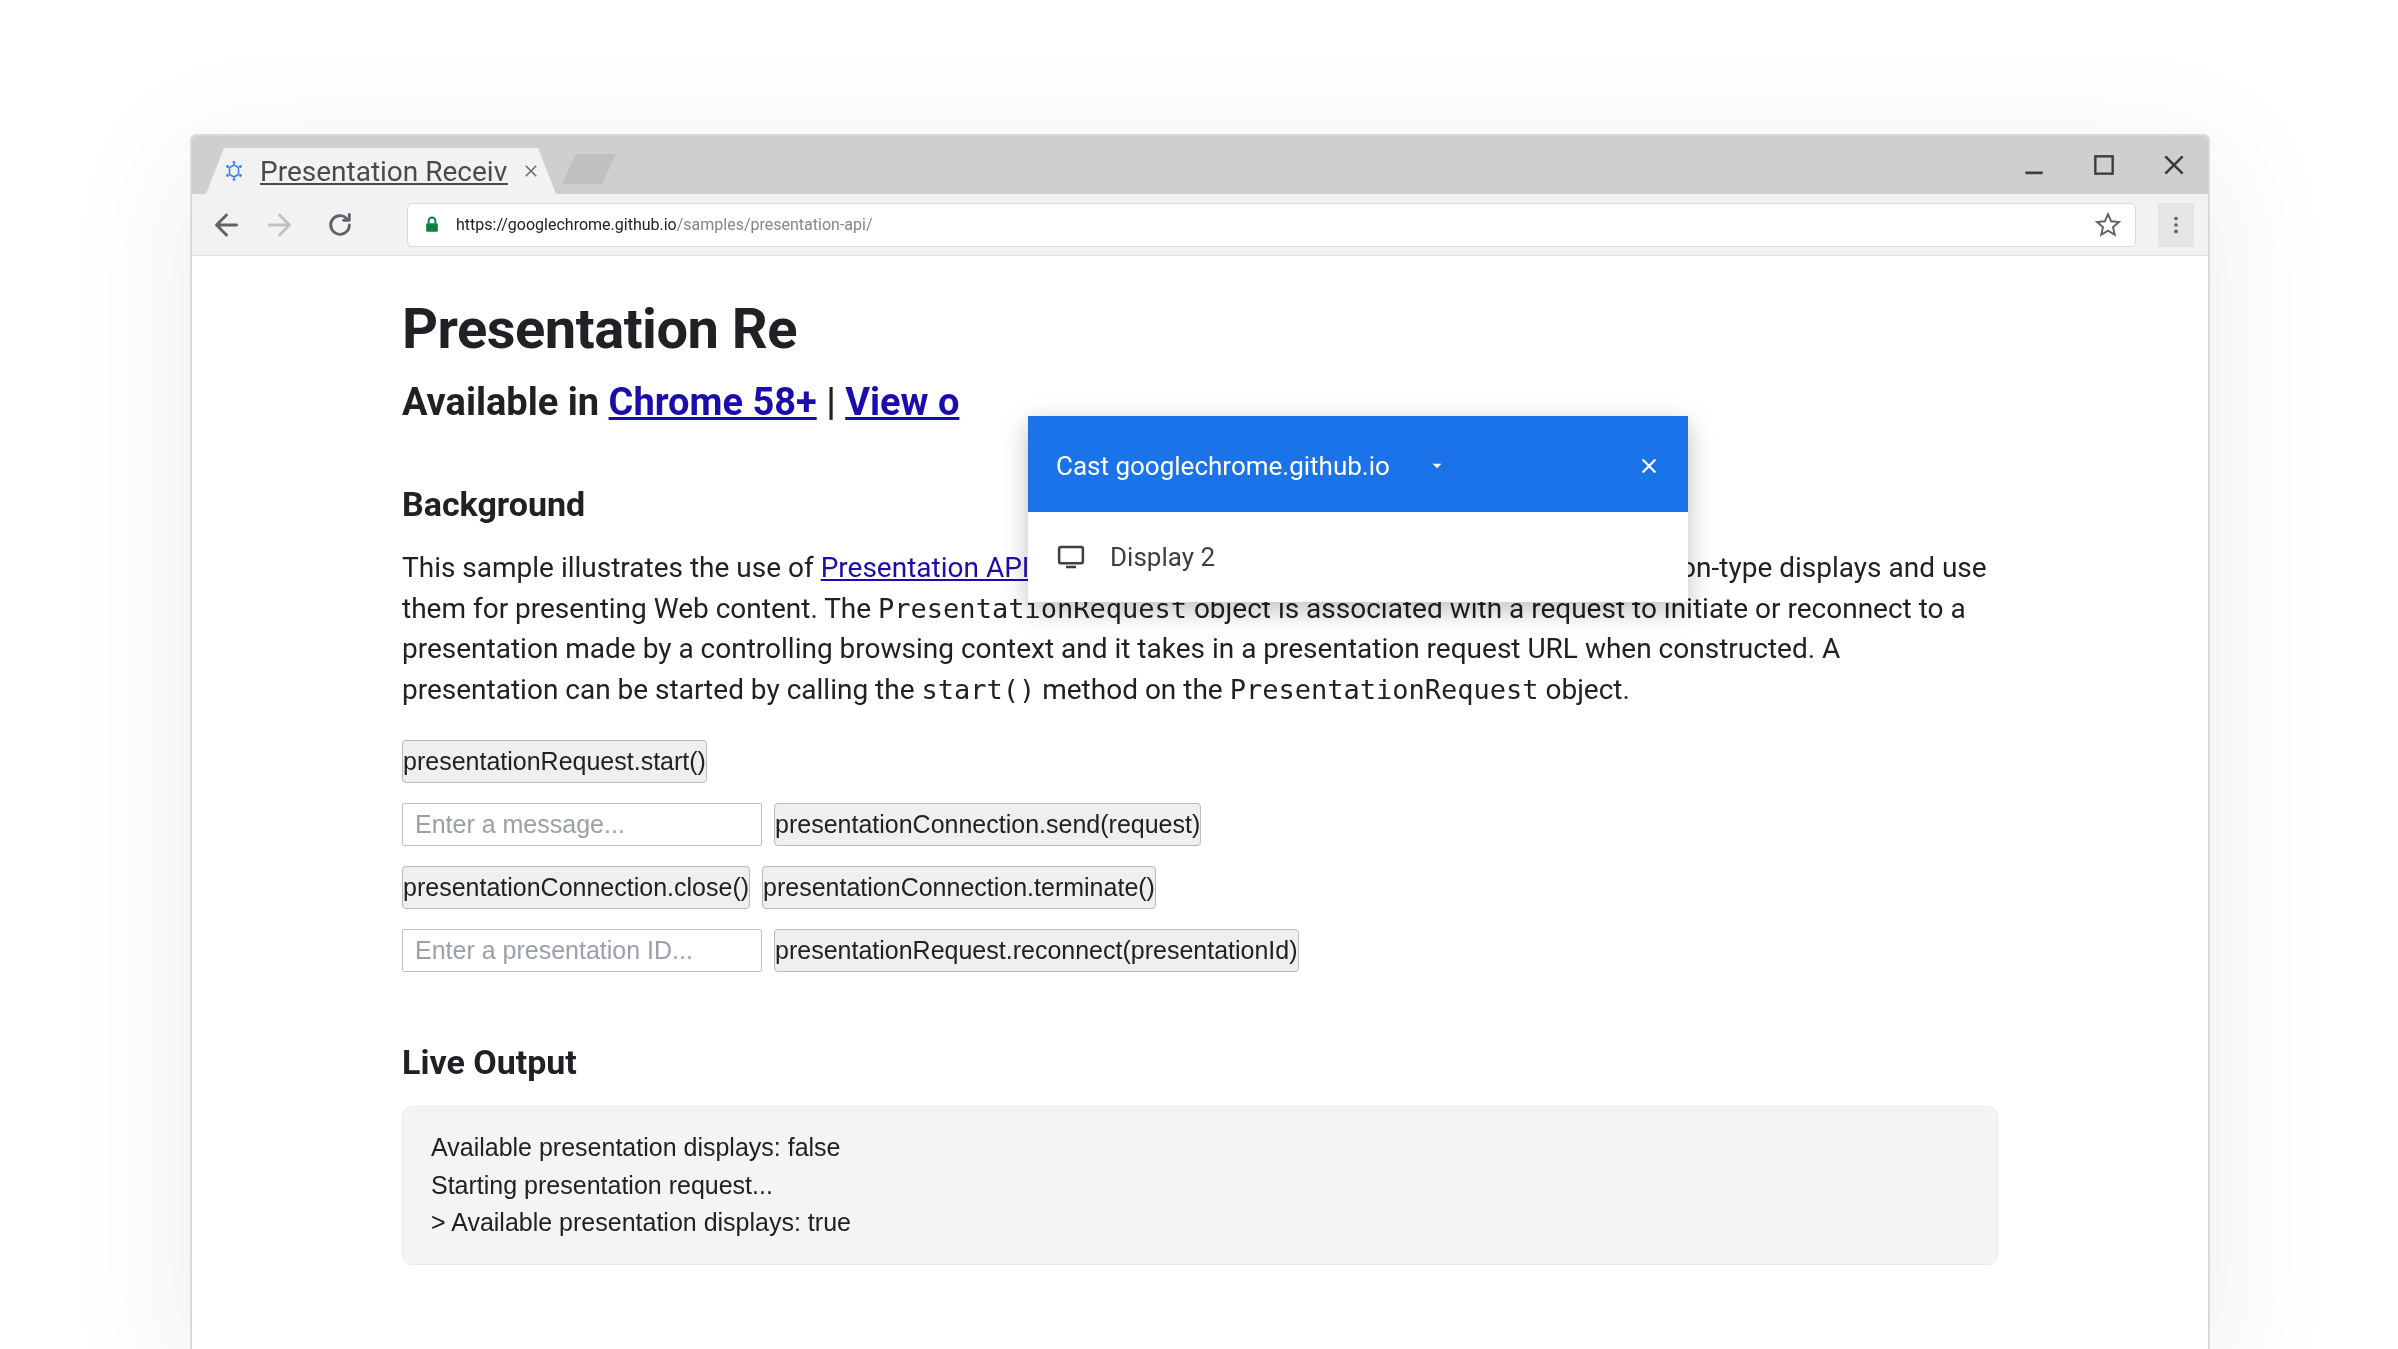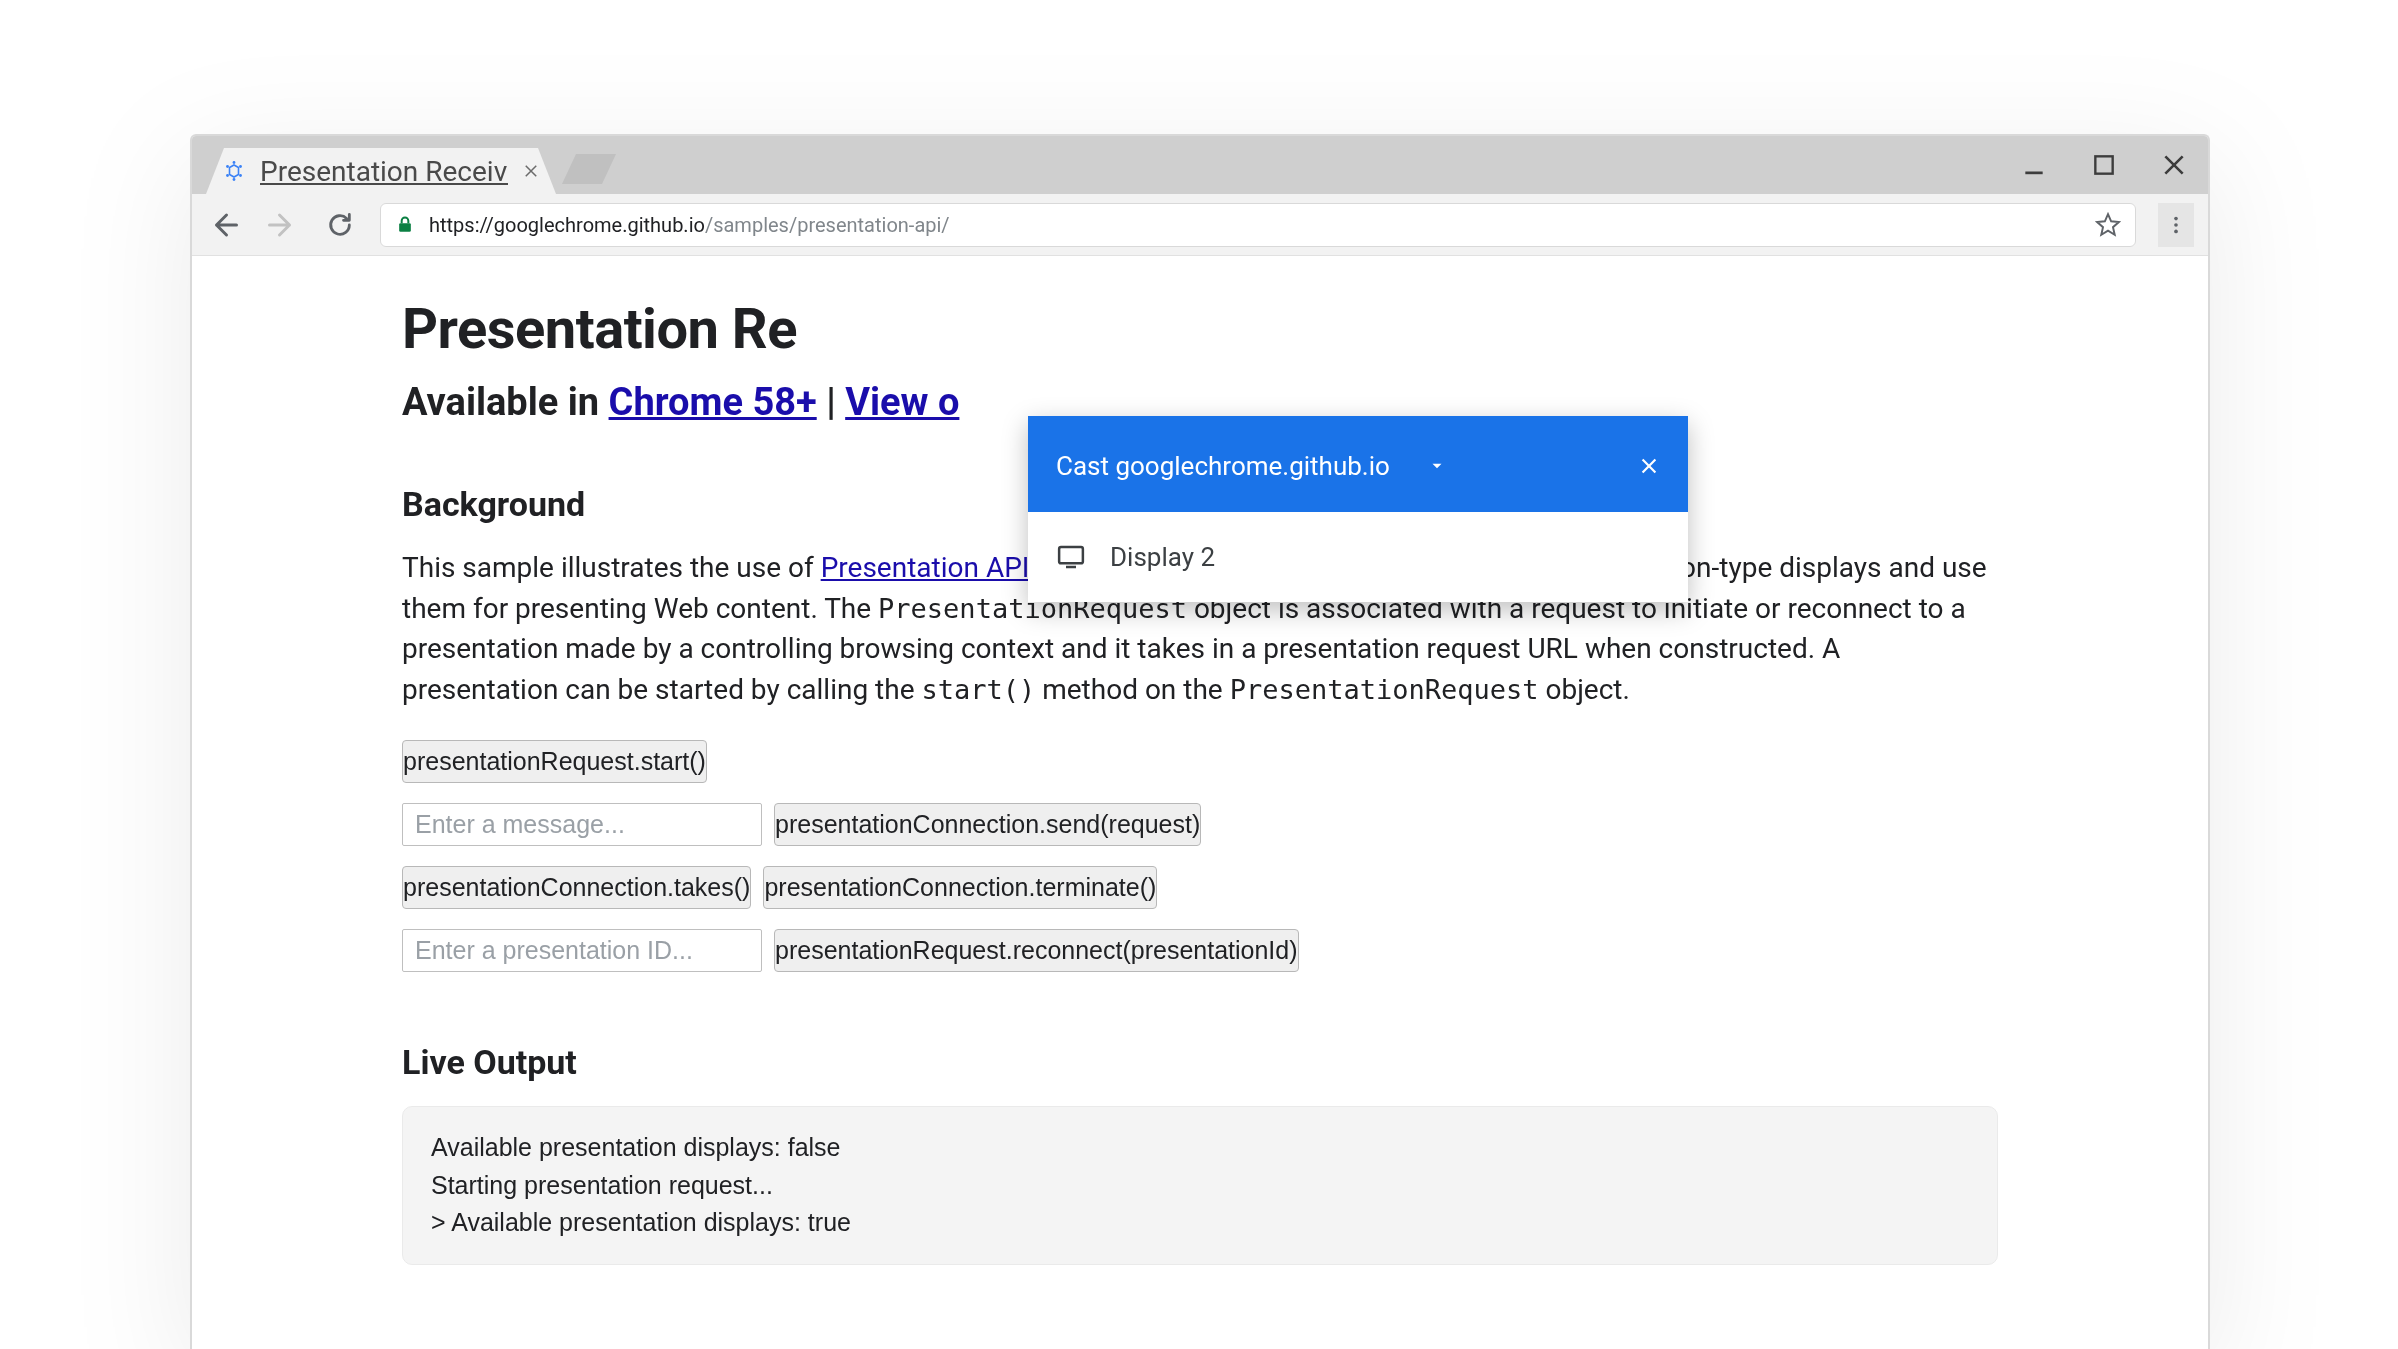--- a/index.html
+++ b/index.html
@@ -72,22 +72,23 @@
   .iconbtn.disabled { color: #b9b9b9; }
   .omnibox {
     flex: 1;
     height: 44px;
     background: #fff;
     border: 1px solid #d9d9d9;
     border-radius: 6px;
     display: flex; align-items: center;
     padding: 0 14px;
     gap: 14px;
-    font-size: 20px;
-    color: #202124;
+    font-size: 16px;
+    color: #202124;
+    margin-left: 27px;
   }
   .omnibox .secure { color: #0b8043; display:flex; align-items:center; }
   .omnibox .url .origin { color: #202124; }
   .omnibox .url .path { color: #80868b; }
   .omnibox .star { margin-left: auto; color: #5f6368; }
   .menu-dots {
     width: 36px; height: 44px;
     background: #e5e5e5;
     display:flex; align-items:center; justify-content:center;
     color: #5f6368;
@@ -277,21 +278,21 @@
       </p>
 
       <div class="row">
         <button class="btn">presentationRequest.start()</button>
       </div>
       <div class="row">
         <input class="txt" placeholder="Enter a message..." style="">
         <button class="btn">presentationConnection.send(request)</button>
       </div>
       <div class="row">
-        <button class="btn">presentationConnection.takes()</button>
+        <button class="btn">presentationConnection.close()</button>
         <button class="btn">presentationConnection.terminate()</button>
       </div>
       <div class="row">
         <input class="txt" placeholder="Enter a presentation ID..." style="">
         <button class="btn">presentationRequest.reconnect(presentationId)</button>
       </div>
 
       <h2 class="section live-output-title">Live Output</h2>
       <div class="codeblock">Available presentation displays: false
 Starting presentation request...

